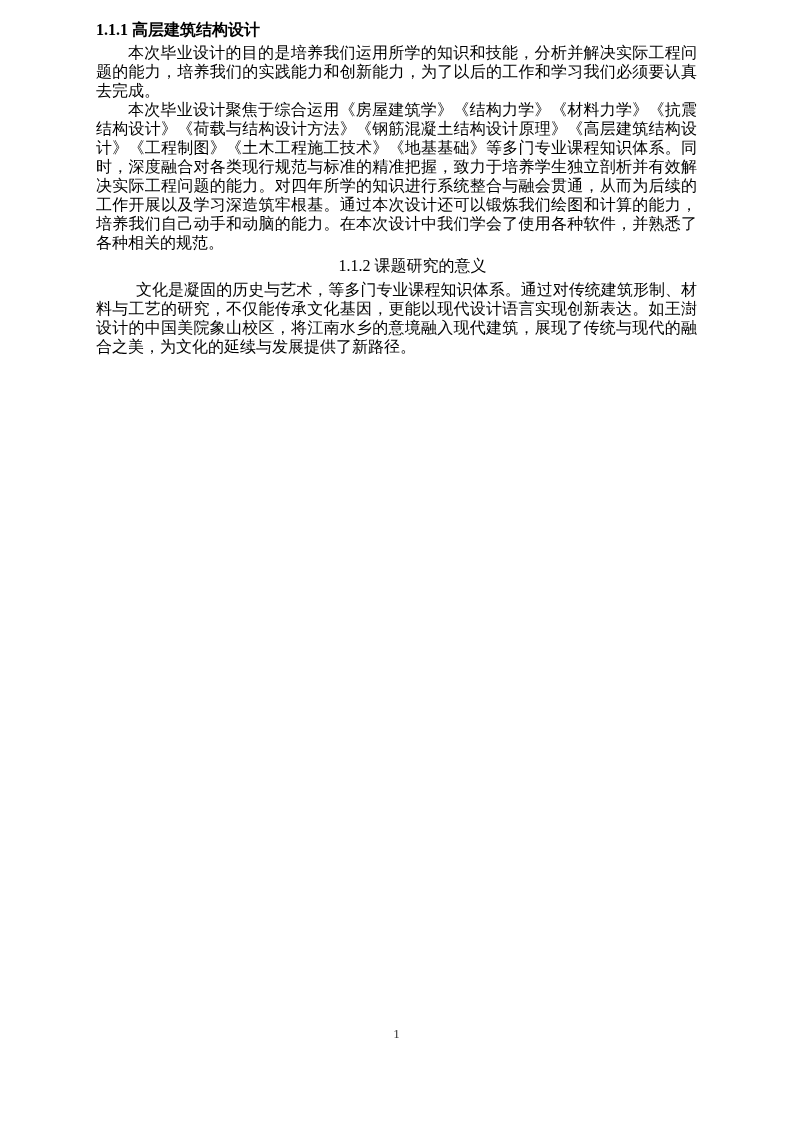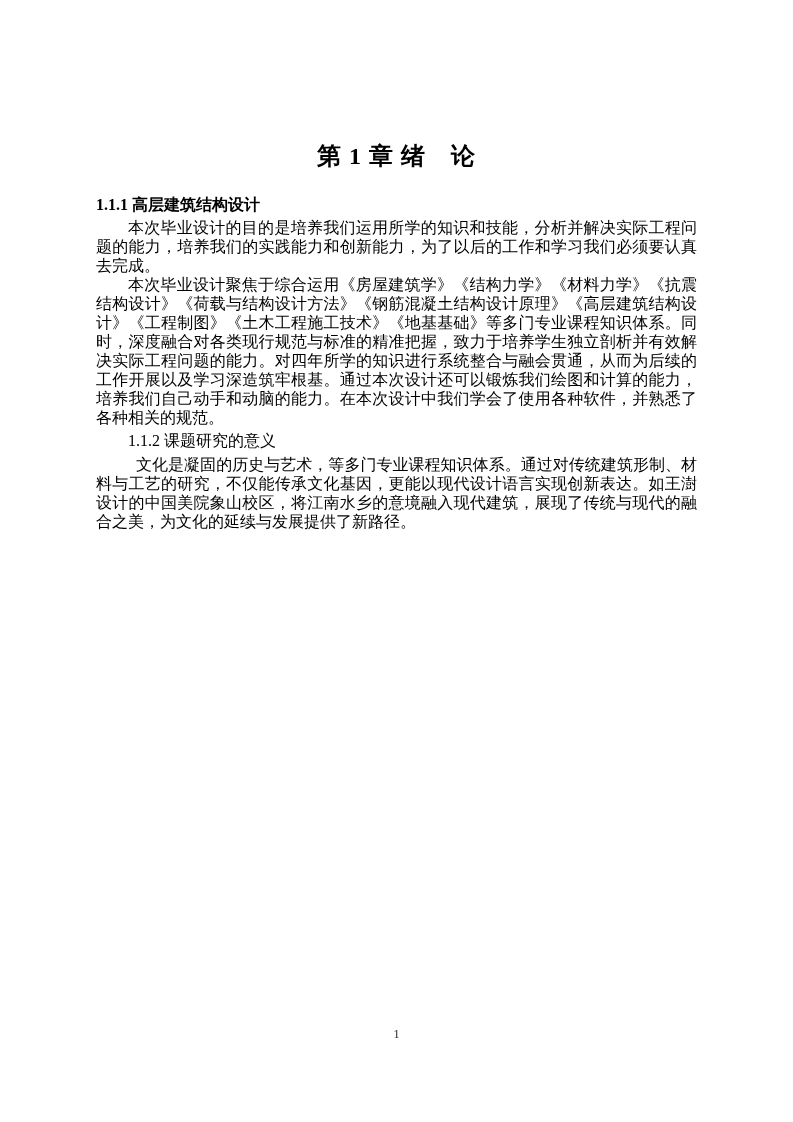--- a/index.html
+++ b/index.html
@@ -48,41 +48,41 @@
     text-indent: 2em;
   }
   .para.extra-indent {
     text-indent: 2.5em;
   }
   .inline-subheading {
     margin: 0;
     font-size: 16px;
     line-height: 28.4px;
     text-indent: 2em;
+    text-align: center;
   }
   .footer {
     position: absolute;
     top: 1024px;
     left: 0;
     width: 100%;
     text-align: center;
   }
   .page-number {
     font-size: 13px;
     line-height: 18px;
     color: #333333;
   }
 </style>
 </head>
 <body>
 
 <div class="page">
   <div class="content">
 
-    <div class="chapter-title">第 1 章 绪　论</div>
 
 
     <div class="subsection-heading">1.1.1 高层建筑结构设计</div>
 
     <p class="para">本次毕业设计的目的是培养我们运用所学的知识和技能，分析并解决实际工程问题的能力，培养我们的实践能力和创新能力，为了以后的工作和学习我们必须要认真去完成。</p>
 
     <p class="para">本次毕业设计聚焦于综合运用《房屋建筑学》《结构力学》《材料力学》《抗震结构设计》《荷载与结构设计方法》《钢筋混凝土结构设计原理》《高层建筑结构设计》《工程制图》《土木工程施工技术》《地基基础》等多门专业课程知识体系。同时，深度融合对各类现行规范与标准的精准把握，致力于培养学生独立剖析并有效解决实际工程问题的能力。对四年所学的知识进行系统整合与融会贯通，从而为后续的工作开展以及学习深造筑牢根基。通过本次设计还可以锻炼我们绘图和计算的能力，培养我们自己动手和动脑的能力。在本次设计中我们学会了使用各种软件，并熟悉了各种相关的规范。</p>
 
 
     <p class="inline-subheading">1.1.2 课题研究的意义</p>

